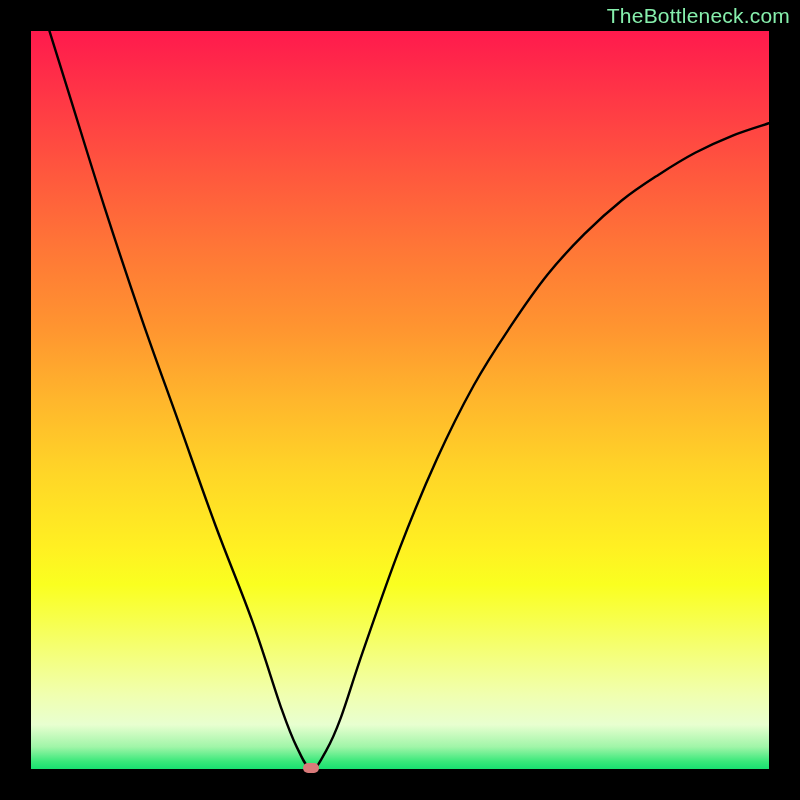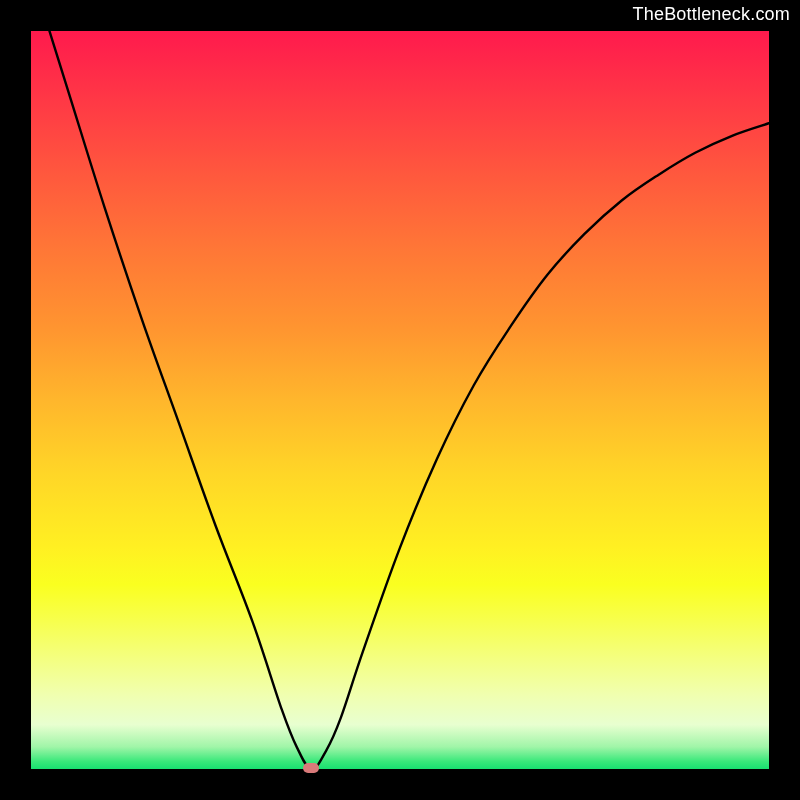--- a/index.html
+++ b/index.html
@@ -54,22 +54,22 @@
     position: absolute;
     width: 16px;
     height: 10px;
     background: #d97a7a;
     border-radius: 5px;
   }
   .watermark {
     position: absolute;
     top: 4px;
     right: 10px;
-    color: #ffffff;
-    font-size: 18px;
+    color: #86efac;
+    font-size: 21px;
     font-weight: 500;
     letter-spacing: 0.2px;
   }
 </style>
 </head>
 <body>
 
 <div class="frame">
   <div class="plot">
     <svg class="curve-svg" viewBox="0 0 738 738" preserveAspectRatio="none">

